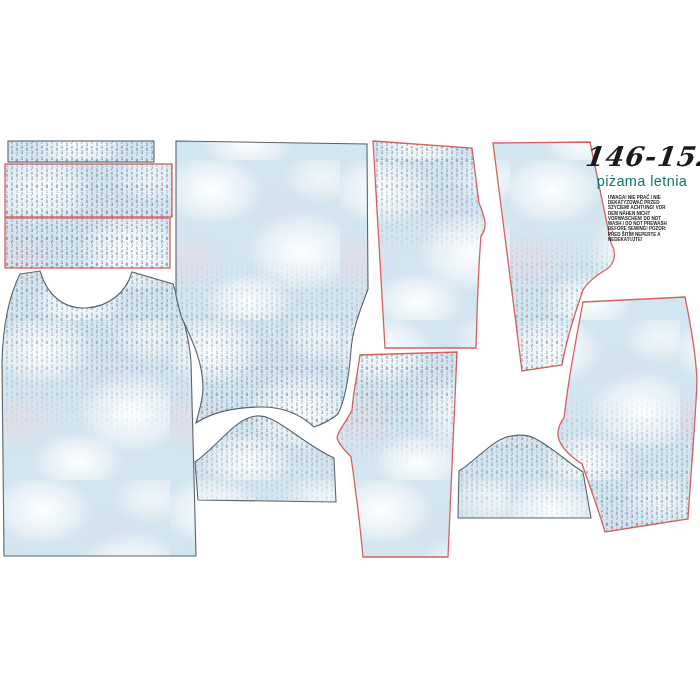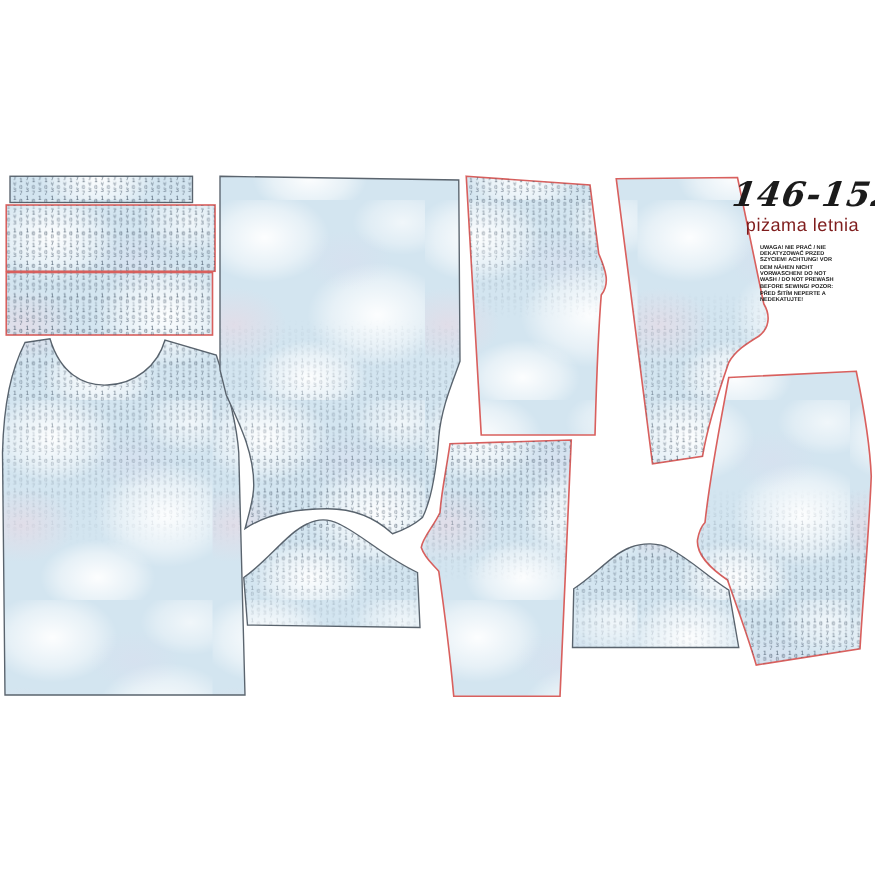--- a/index.html
+++ b/index.html
@@ -11,21 +11,21 @@
   .edge-dark{stroke:#5a646e;stroke-width:1.1;fill:url(#fabric);}
   .edge-red{stroke:#d9605e;stroke-width:1.3;fill:url(#fabric);}
   .rain{fill:url(#rain);stroke:none;}
   .title-block{position:absolute;left:586px;top:143px;width:112px;text-align:center;}
   .size-label{
     font-family:"DejaVu Serif",serif;font-style:italic;font-weight:700;
     font-size:27px;line-height:1;color:#1b1b1b;transform:skewX(-8deg);
     letter-spacing:1px;white-space:nowrap;
   }
   .product-name{
-    margin-top:3px;font-size:14.5px;color:#7f1d1d;letter-spacing:0.4px;white-space:nowrap;
+    margin-top:3px;font-size:14.5px;color:#0f766e;letter-spacing:0.4px;white-space:nowrap;
   }
   .warning-block{
     position:absolute;left:608px;top:195px;width:63px;
     font-size:4.5px;line-height:1.16;font-weight:700;color:#161616;
     text-align:left;letter-spacing:0;
   }
 </style>
 </head>
 <body>
 

